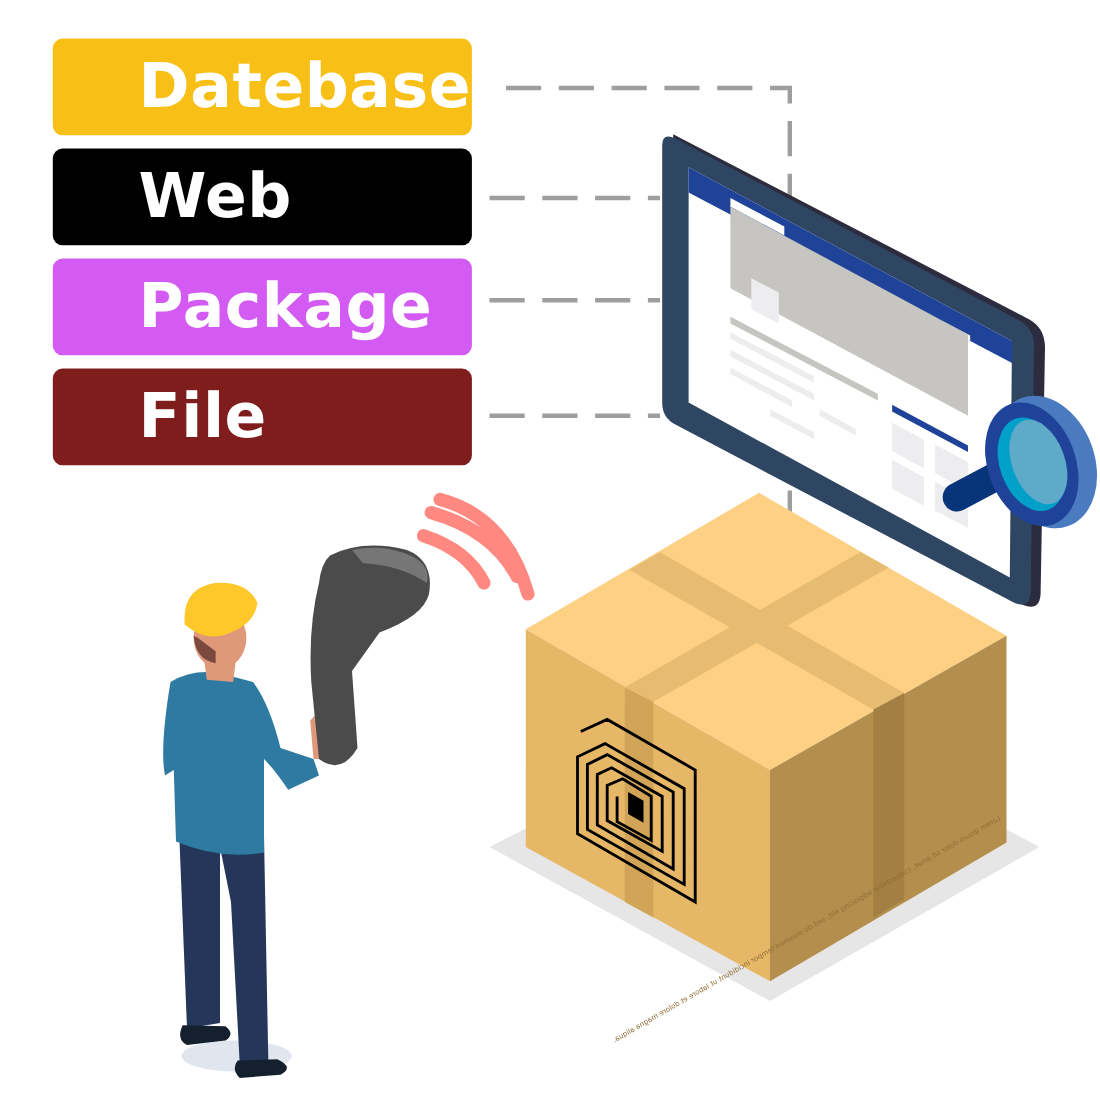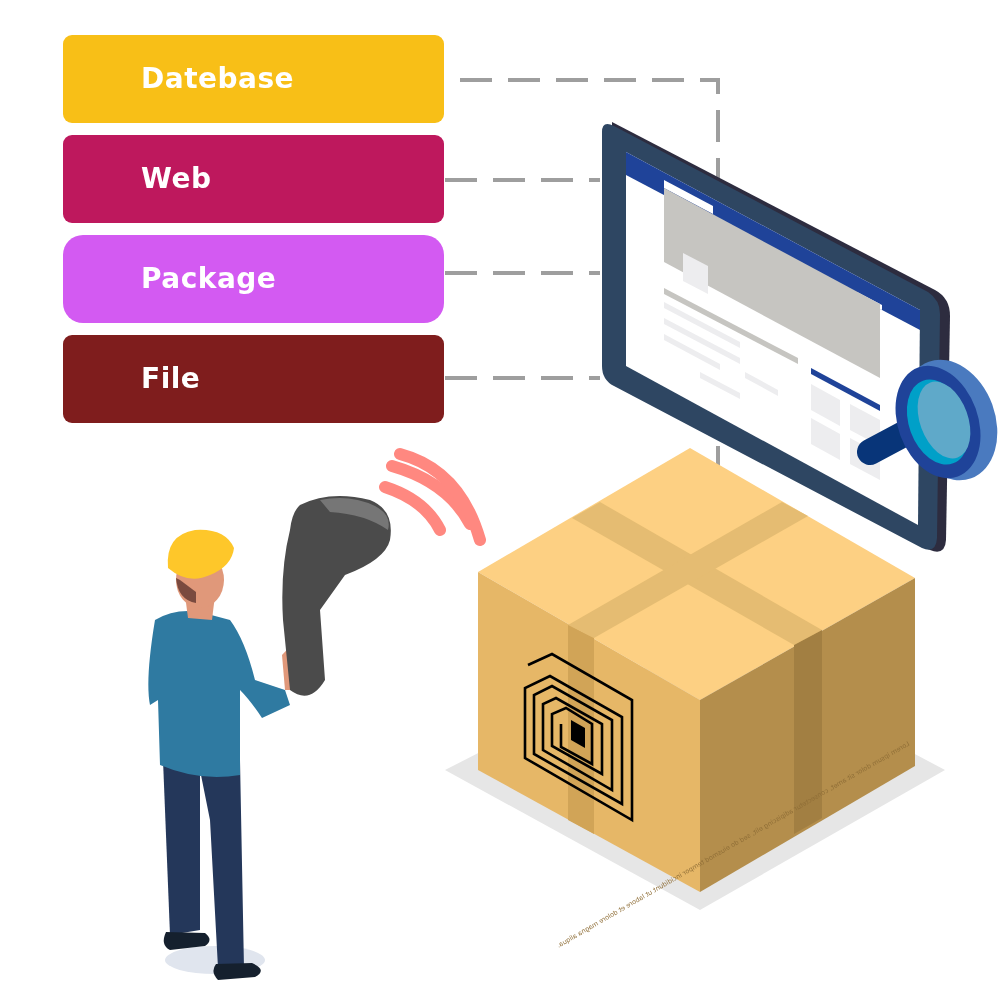--- a/index.html
+++ b/index.html
@@ -1,34 +1,34 @@
 <!DOCTYPE html>
 <html><head>
 <meta charset="utf-8">
 <style>
   html, body { margin: 0; padding: 0; background: #ffffff; }
   body { width: 1000px; height: 1000px; position: relative; overflow: hidden;
          font-family: "DejaVu Sans", sans-serif; }
   .label {
-    position: absolute; left: 63px; width: 381px; height: 88px;
-    border-radius: 9px; color: #ffffff; font-weight: bold; font-size: 28px;
+    position: absolute; left: 48px; width: 381px; height: 88px;
+    border-radius: 9px; color: #ffffff; font-weight: bold; font-size: 56px;
     box-sizing: border-box; padding-left: 78px; line-height: 88px;
     font-family: "DejaVu Sans", sans-serif; letter-spacing: 0.5px;
   }
   #lbl-0 { top: 35px; }
   #lbl-1 { top: 135px; }
-  #lbl-2 { top: 235px; border-radius: 20px; }
+  #lbl-2 { top: 235px; }
   #lbl-3 { top: 335px; }
   svg.scene { position: absolute; left: 0; top: 0; }
 </style>
 </head>
 <body>
 
 <div class="label" id="lbl-0" style="background: rgb(248, 191, 23);">Datebase</div>
-<div class="label" id="lbl-1" style="background: #be185d;">Web</div>
+<div class="label" id="lbl-1" style="background: #000000;">Web</div>
 <div class="label" id="lbl-2" style="background: rgb(211, 90, 242);">Package</div>
 <div class="label" id="lbl-3" style="background: #7f1d1d;">File</div>
 
 <svg class="scene" width="1000" height="1000" viewBox="0 0 1000 1000">
 
   <g class="c-connector" fill="none" stroke-width="4" stroke-dasharray="32 16" stroke="#9E9E9E">
     <path d="M460 80 H718 V470"></path>
     <path d="M445 180 H600"></path>
     <path d="M445 273 H600"></path>
     <path d="M445 378 H600"></path>

